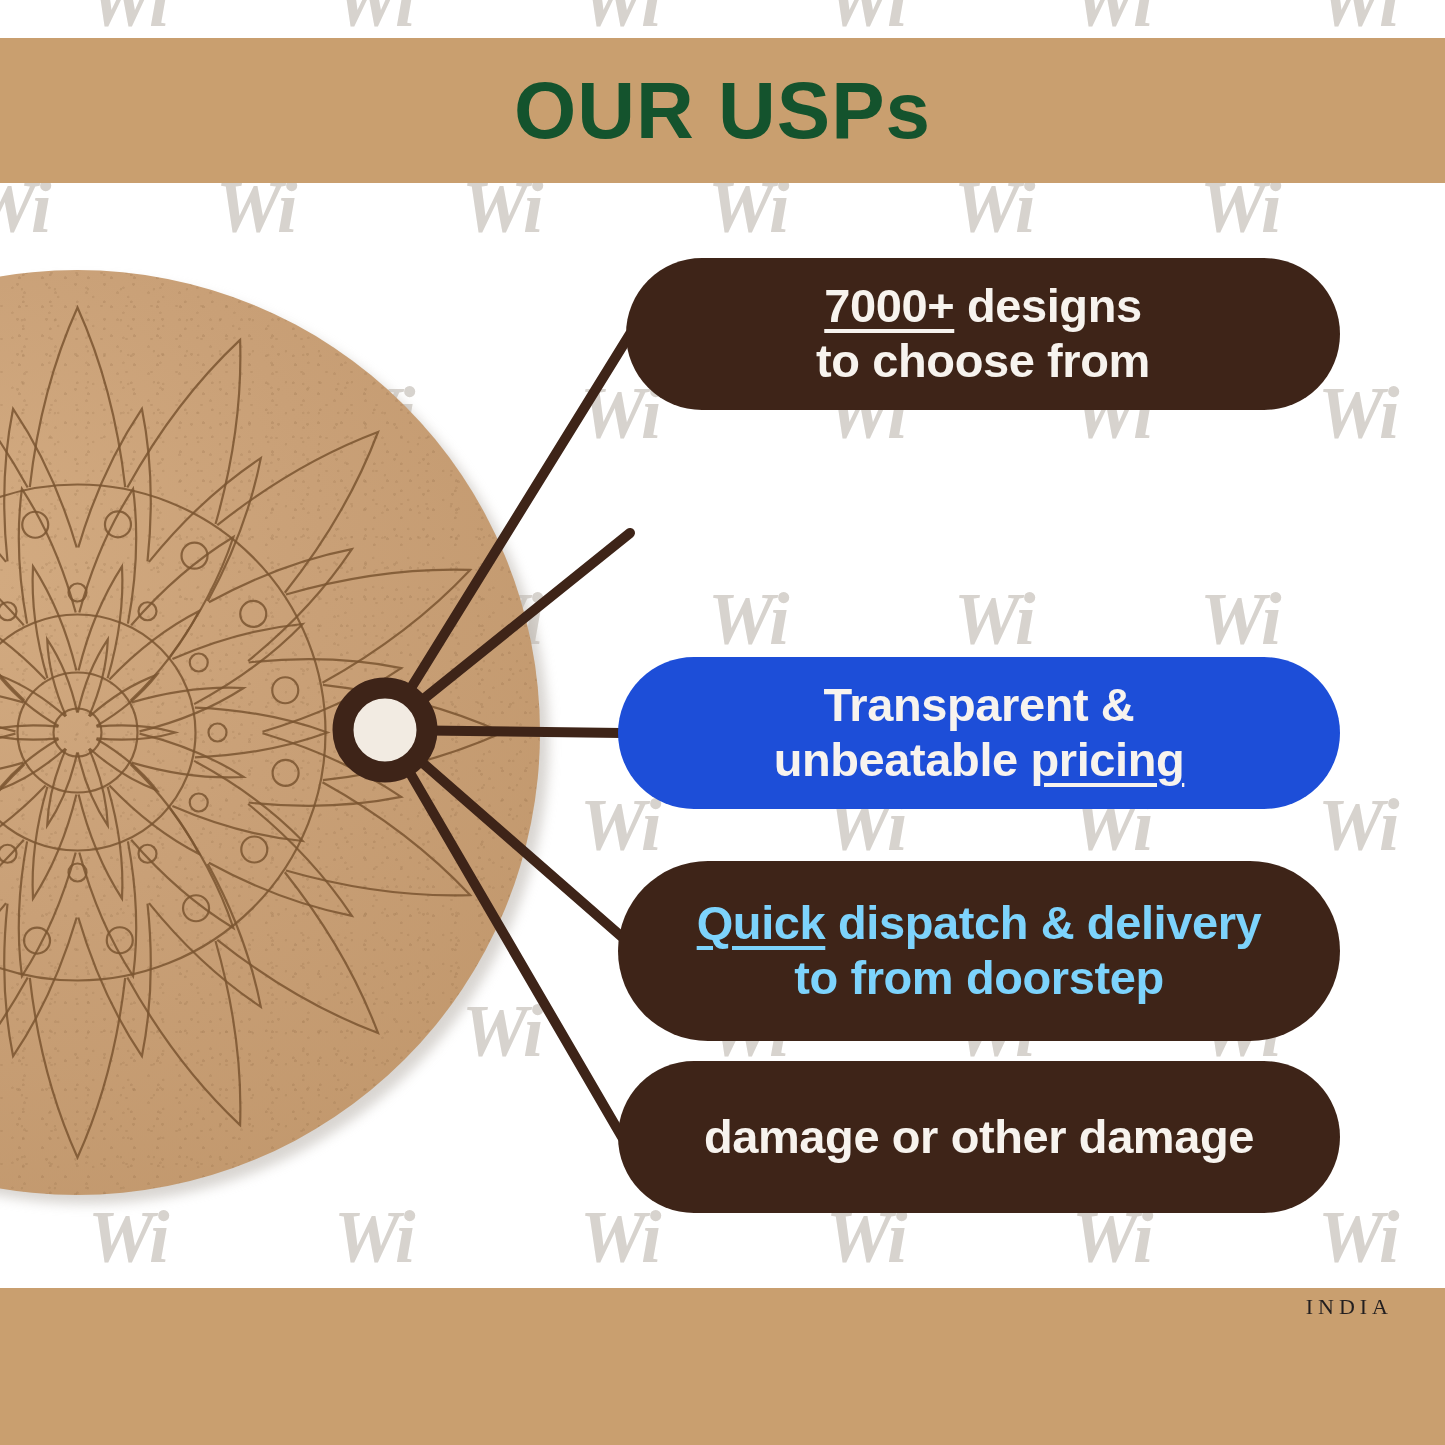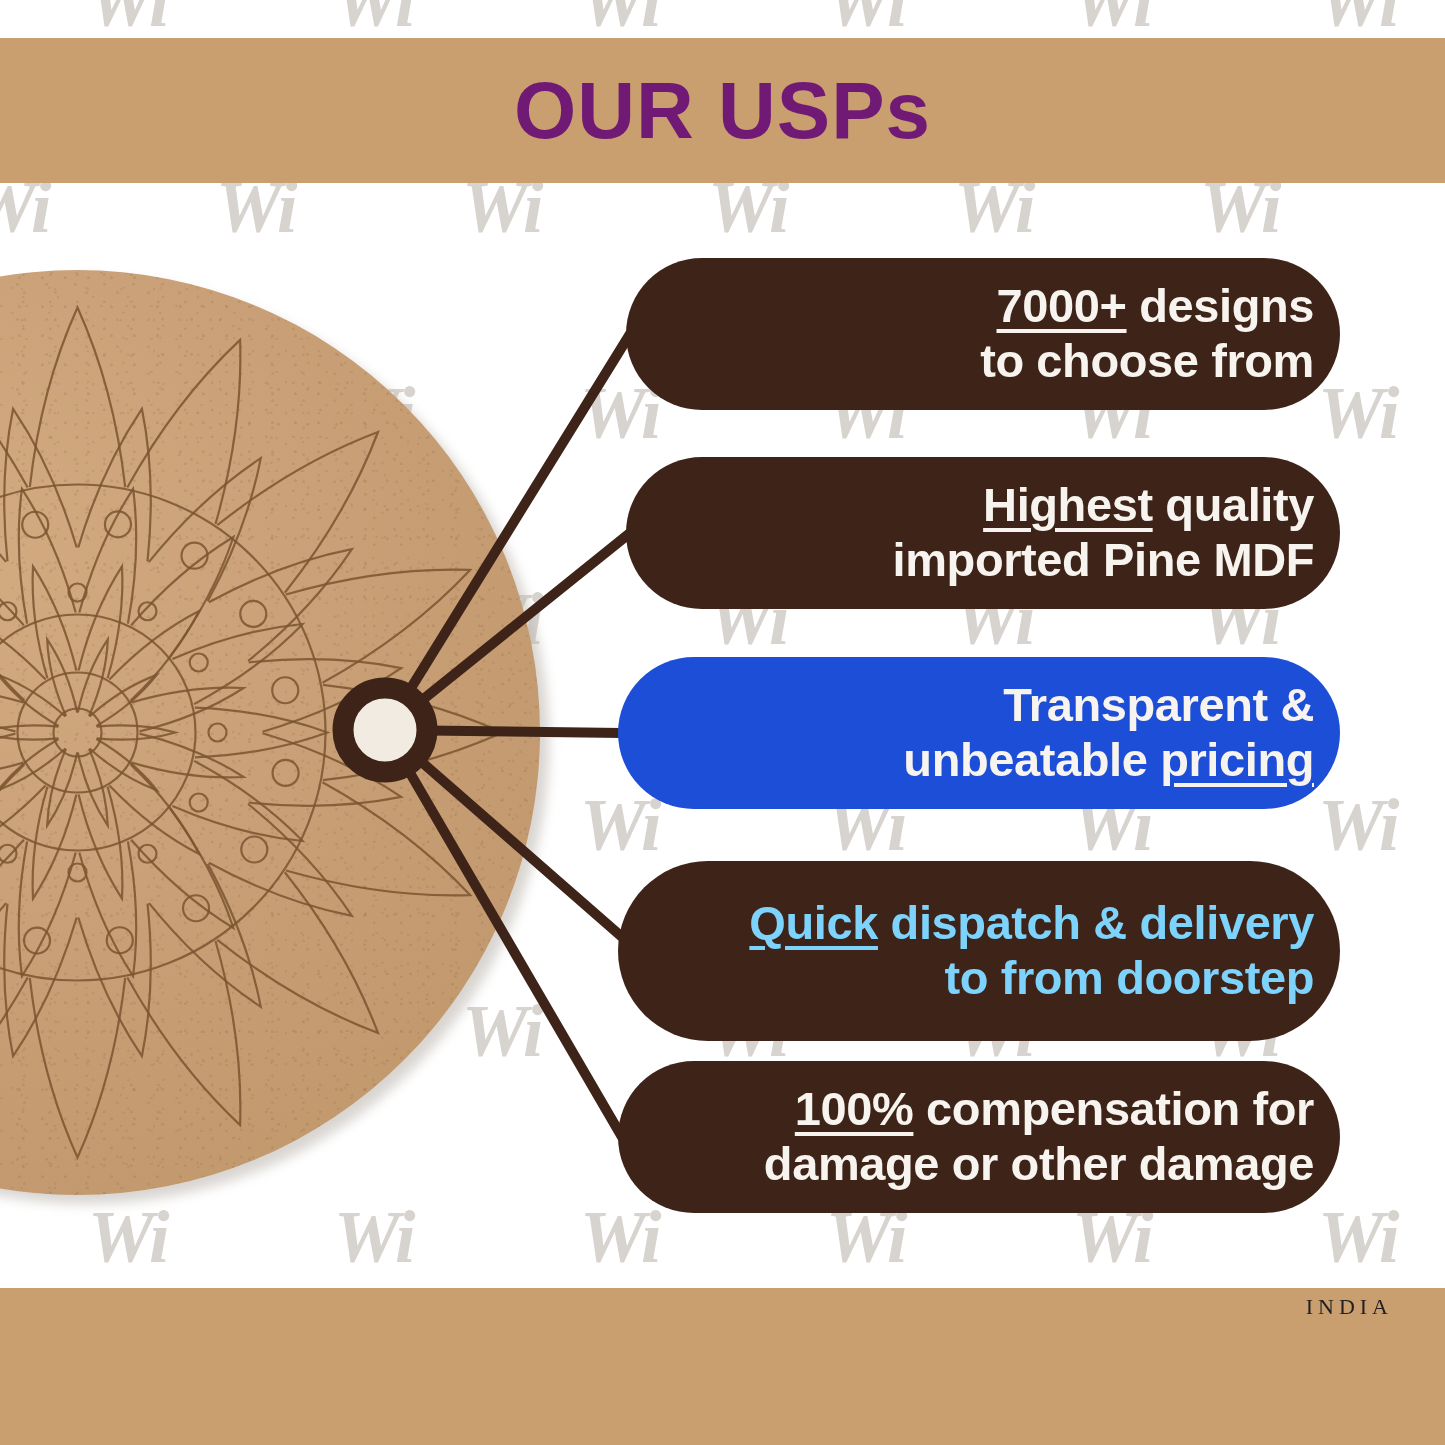--- a/index.html
+++ b/index.html
@@ -46,21 +46,21 @@
     z-index: 5;
     display: flex;
     align-items: center;
     justify-content: center;
   }
   #page-title {
     font-family: "Liberation Sans", sans-serif;
     font-weight: 700;
     font-size: 80px;
     letter-spacing: 1px;
-    color: #701a75;
+    color: #14532d;
     line-height: 1;
     white-space: nowrap;
   }
   #footer-band {
     position: absolute;
     left: 0;
     top: 1288px;
     width: 1445px;
     height: 157px;
     background: #c99f6f;
@@ -149,21 +149,21 @@
     position: absolute;
     inset: 0;
     z-index: 4;
   }
   .usp-pill {
     position: absolute;
     background: #3e2418;
     border-radius: 200px;
     display: flex;
     flex-direction: column;
-    align-items: flex-end;
+    align-items: center;
     justify-content: center;
     color: #f7f3ee;
     text-align: center;
     box-sizing: border-box;
     padding: 12px 26px;
   }
   .usp-line {
     font-family: "Liberation Sans", sans-serif;
     font-weight: 700;
     font-size: 47px;
@@ -353,34 +353,29 @@
 
   <div id="header-band">
     <div id="page-title">OUR USPs</div>
   </div>
 
   <div id="usp-list">
       <div class="usp-pill" style="left: 626px; top: 258px; width: 714px; height: 152px; background: rgb(62, 36, 24); color: rgb(247, 243, 238);">
         <div class="usp-line"><span class="u">7000+</span><span> designs</span></div>
         <div class="usp-line"><span>to choose from</span></div>
       </div>
-      <div class="usp-pill" style="left: 626px; top: 457px; width: 714px; height: 152px; background: rgb(62, 36, 24); color: rgb(247, 243, 238);">
-        <div class="usp-line"><span class="u">Highest</span><span> quality</span></div>
-        <div class="usp-line"><span>imported Pine MDF</span></div>
-      </div>
       <div class="usp-pill" style="left: 618px; top: 657px; width: 722px; height: 152px; background: #1d4ed8; color: rgb(247, 243, 238);">
         <div class="usp-line"><span>Transparent &amp;</span></div>
         <div class="usp-line"><span>unbeatable </span><span class="u">pricing</span></div>
       </div>
       <div class="usp-pill" style="left: 618px; top: 861px; width: 722px; height: 180px; background: rgb(62, 36, 24); color: #7dd3fc;">
         <div class="usp-line"><span class="u">Quick</span><span> dispatch &amp; delivery</span></div>
         <div class="usp-line"><span>to from doorstep</span></div>
       </div>
       <div class="usp-pill" style="left: 618px; top: 1061px; width: 722px; height: 152px; background: rgb(62, 36, 24); color: rgb(247, 243, 238);">
-        <div class="usp-line"><span class="u">100%</span><span> compensation for</span></div>
         <div class="usp-line"><span>damage or other damage</span></div>
       </div>
     </div>
 
   <div id="footer-band"></div>
   <div id="brand-logo">
     <div id="brand-sub">INDIA</div>
   </div>
 
 </div>

